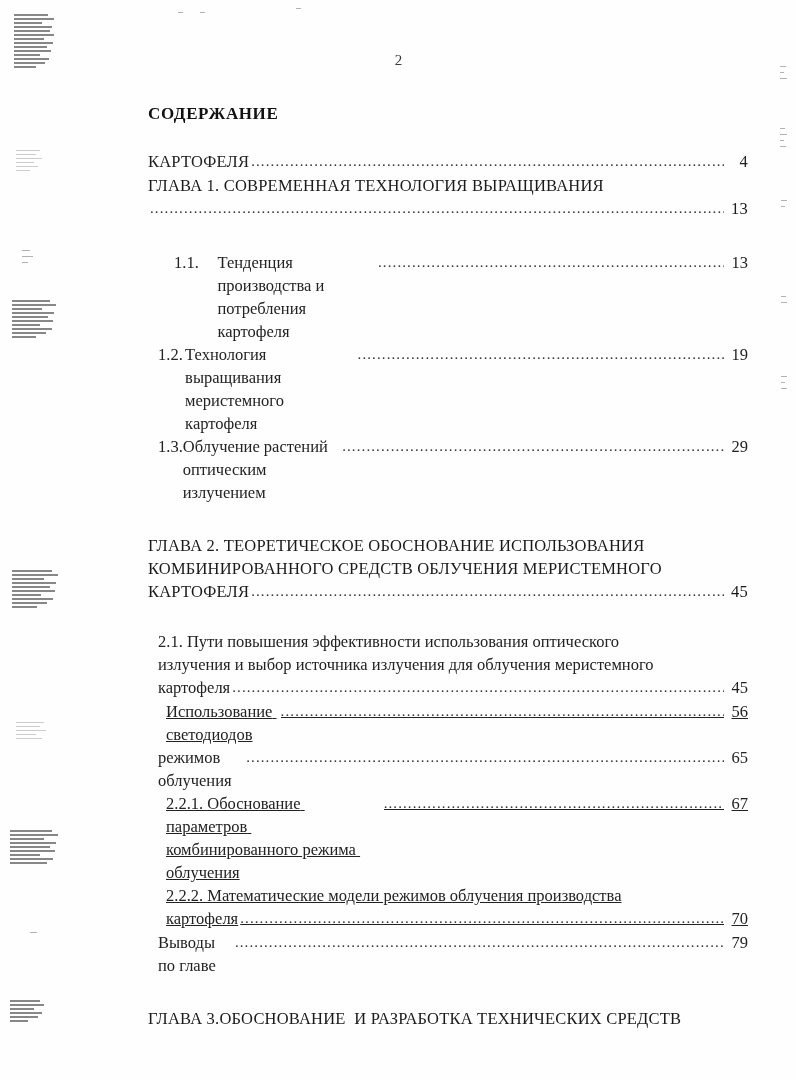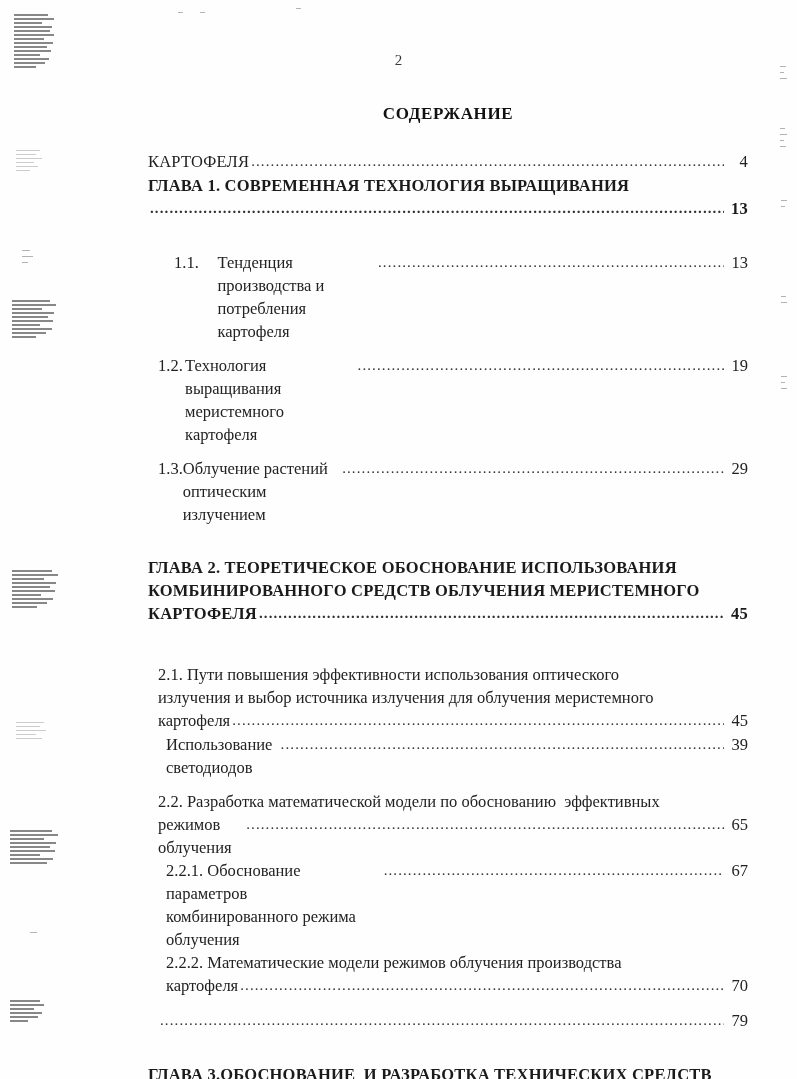--- a/index.html
+++ b/index.html
@@ -49,21 +49,21 @@
   .content {
     position: absolute;
     left: 148px;
     top: 104px;
     width: 600px;
   }
 
   .toc-title {
     font-size: 17px;
     font-weight: bold;
-    text-align: center;
+    text-align: left;
     letter-spacing: 0.6px;
     margin: 0 0 26px 0;
     color: #111;
   }
 
   
   .entry {
     display: block;
     position: relative;
     font-size: 16.5px;
@@ -100,31 +100,30 @@
   .entry .cont {
     display: block;
     white-space: pre-wrap;
   }
 
   
   .chapter {
     text-transform: none;
     font-size: 16.5px;
     letter-spacing: 0.2px;
-    font-weight: bold;
   }
   .chapter .label, .chapter .cont, .chapter .pageno { color: #1a1a1a; }
 
   .intro { letter-spacing: 0.2px; }
   .sp-lg  { height: 26px; }
   .sp-xl  { height: 30px; }
 
   .ind-1 { padding-left: 26px; }
-  .ind-2 { padding-left: 10px; margin-top: 11px; }
-  .ind-3 { padding-left: 18px; }
+  .ind-2 { padding-left: 10px; }
+  .ind-3 { padding-left: 18px; text-decoration: underline; }
 
   .tabgap { display: inline-block; width: 42px; }
 </style>
 </head>
 <body>
 
 <div id="page">
 
   <div class="artifact" style="left:14px; top:14px; width:40px;">
     <div class="ln" style="width:34px"></div>
@@ -324,26 +323,25 @@
         <span class="label">картофеля</span>
         <span class="leader">................................................................................................................................................................</span>
         <span class="pageno">45</span>
       </div>
     </div>
 
     <div class="entry ind-3">
       <div class="row">
         <span class="label">Использование светодиодов</span>
         <span class="leader">................................................................................................................................................................</span>
-        <span class="pageno">39</span>
-      </div>
-    </div>
-
-    <div class="entry ind-2">
-      <span class="cont">2.2. Разработка математической модели по обоснованию  эффективных</span>
+        <span class="pageno">56</span>
+      </div>
+    </div>
+
+    <div class="entry ind-2">
       <div class="row">
         <span class="label">режимов облучения</span>
         <span class="leader">................................................................................................................................................................</span>
         <span class="pageno">65</span>
       </div>
     </div>
 
     <div class="entry ind-3">
       <div class="row">
         <span class="label">2.2.1. Обоснование параметров комбинированного режима облучения</span>
@@ -356,20 +354,21 @@
       <span class="cont">2.2.2. Математические модели режимов облучения производства</span>
       <div class="row">
         <span class="label">картофеля</span>
         <span class="leader">................................................................................................................................................................</span>
         <span class="pageno">70</span>
       </div>
     </div>
 
     <div class="entry ind-2">
       <div class="row">
+        <span class="label">Выводы по главе</span>
         <span class="leader">................................................................................................................................................................</span>
         <span class="pageno">79</span>
       </div>
     </div>
 
     <div class="sp-xl"></div>
 
     <div class="entry chapter">
       <span class="cont">ГЛАВА 3.ОБОСНОВАНИЕ  И РАЗРАБОТКА ТЕХНИЧЕСКИХ СРЕДСТВ</span>
 

